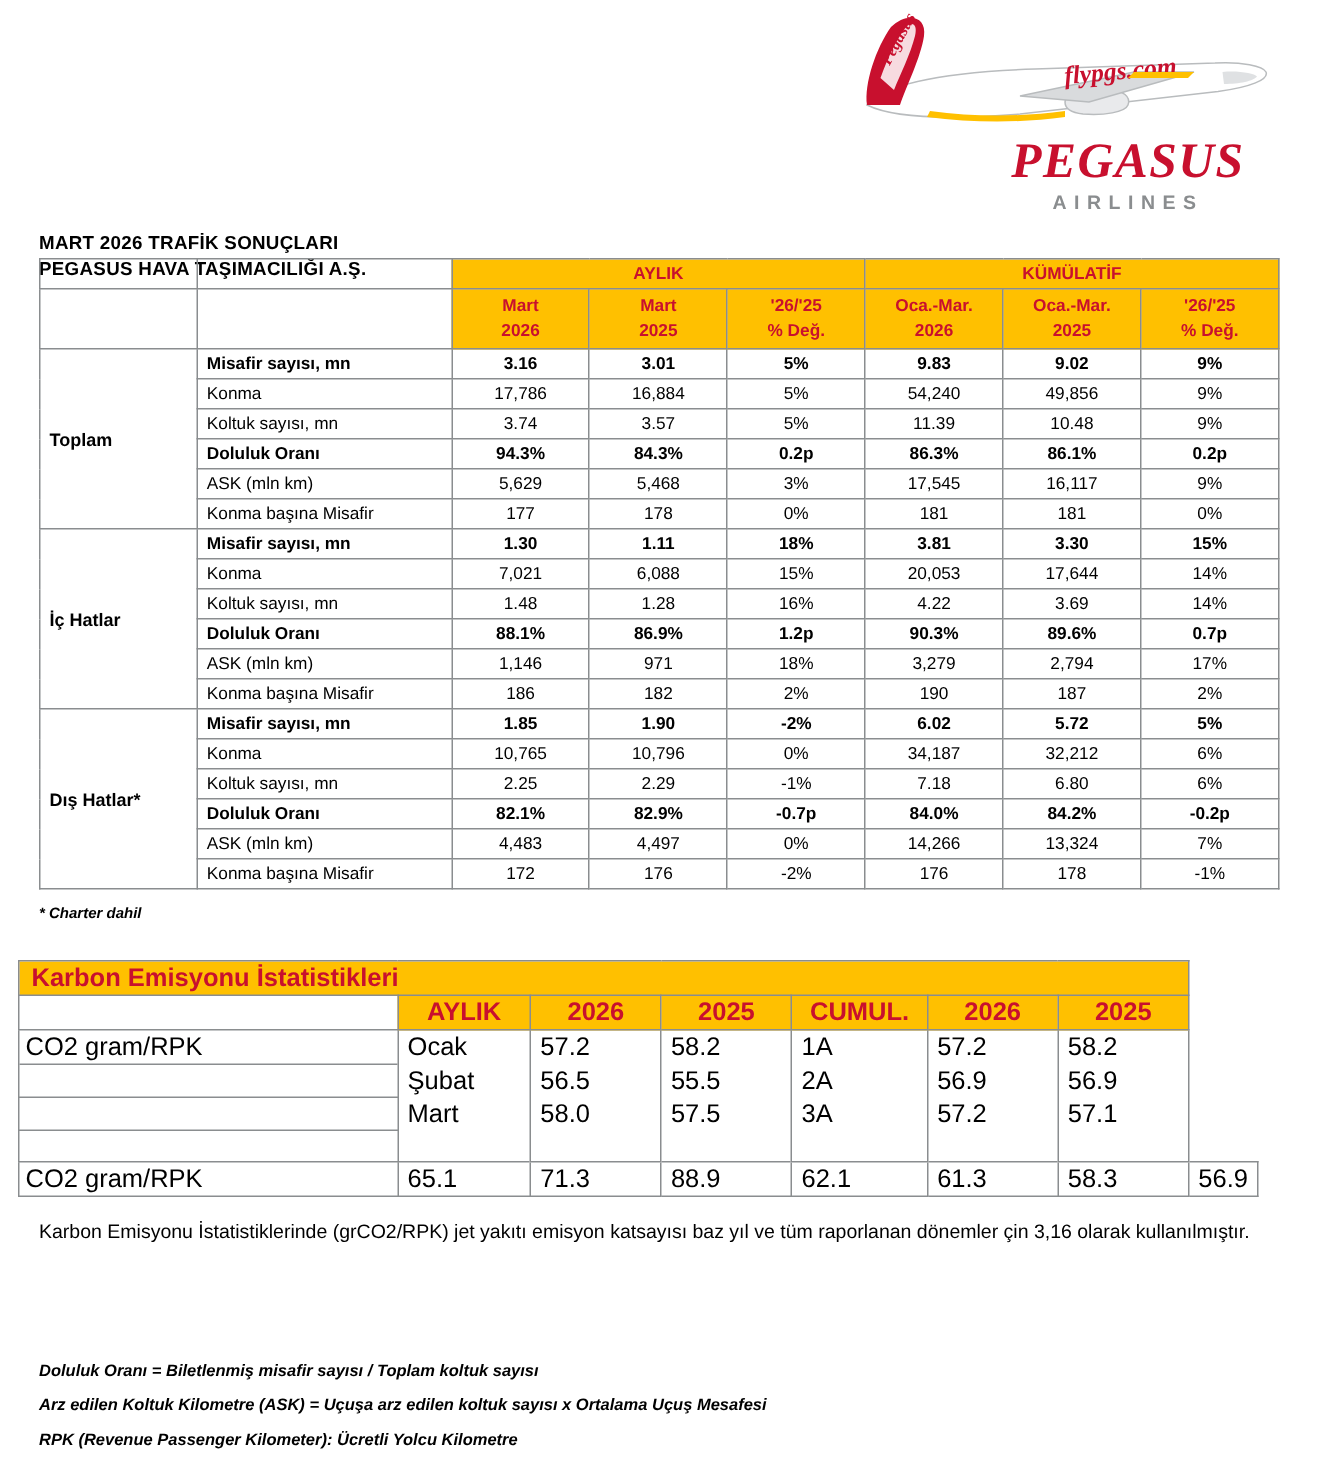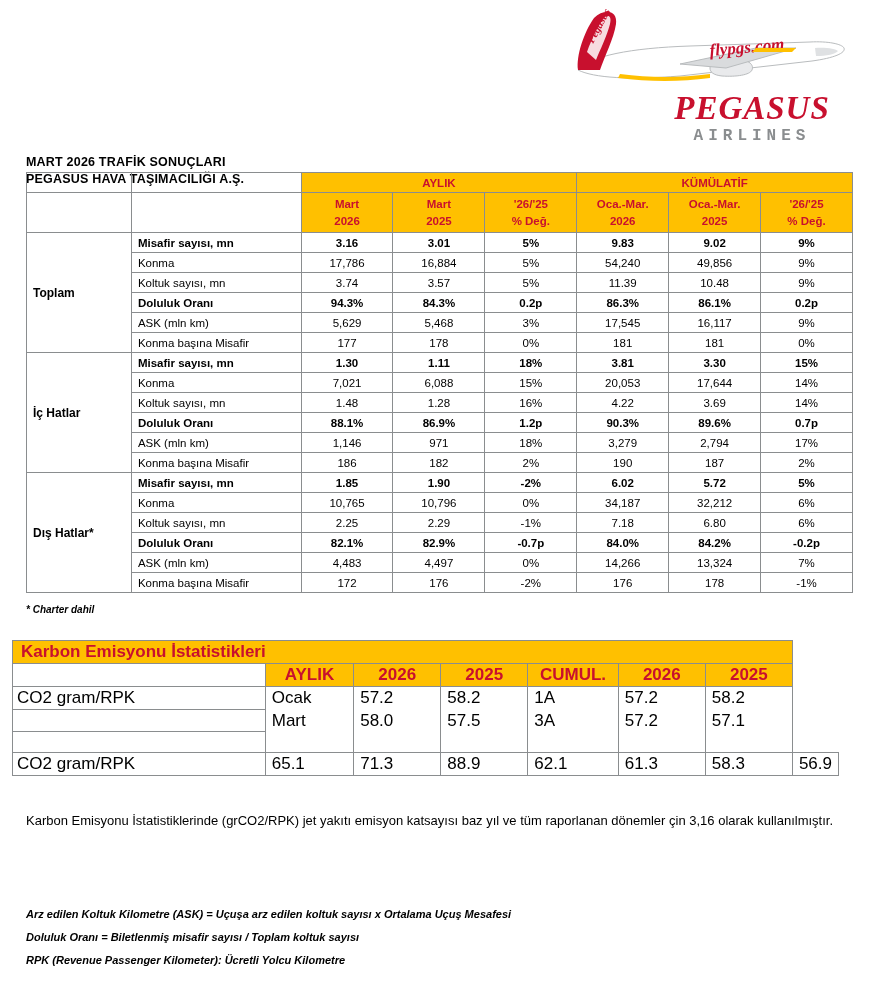--- a/index.html
+++ b/index.html
@@ -20,21 +20,21 @@
   .brand .name{
     font-family:"Liberation Serif", serif;
     font-style:italic;
     font-weight:bold;
     font-size:33px;
     letter-spacing:1px;
     color:#c8102e;
     line-height:1;
   }
   .brand .sub{
-    font-size:16px;letter-spacing:5px;color:#8a8d8f;margin-top:2px;font-weight:bold;font-family:Liberation Mono, monospace;
+    font-size:13px;letter-spacing:5px;color:#8a8d8f;margin-top:2px;font-weight:bold;
   }
 
   
   .doc-title{position:absolute;left:26px;top:135px;font-size:12.5px;font-weight:bold;letter-spacing:.2px;margin-top:37px;}
   .doc-subtitle{position:absolute;left:26px;top:155px;font-size:12.5px;font-weight:bold;letter-spacing:.2px;}
 
   
   table{border-collapse:collapse;}
   .traffic{
     position:absolute;left:26px;top:172px;width:827px;
@@ -346,20 +346,29 @@
           <td class="lbl" style="border-bottom:none;">CO2 gram/RPK</td>
           <td class="ctr" style="border-top:none;border-bottom:none;">Ocak</td>
           <td class="ctr" style="border-top:none;border-bottom:none;">57.2</td>
           <td class="ctr" style="border-top:none;border-bottom:none;">58.2</td>
           <td class="ctr" style="border-top:none;border-bottom:none;margin-top:12px;">1A</td>
           <td class="ctr" style="border-top:none;border-bottom:none;">57.2</td>
           <td class="ctr" style="border-top:none;border-bottom:none;">58.2</td>
         </tr>
         <tr>
           <td class="lbl nob"></td>
+          <td class="ctr" style="border-top:none;border-bottom:none;">Şubat</td>
+          <td class="ctr" style="border-top:none;border-bottom:none;">56.5</td>
+          <td class="ctr" style="border-top:none;border-bottom:none;">55.5</td>
+          <td class="ctr" style="border-top:none;border-bottom:none;">2A</td>
+          <td class="ctr" style="border-top:none;border-bottom:none;">56.9</td>
+          <td class="ctr" style="border-top:none;border-bottom:none;">56.9</td>
+        </tr>
+        <tr>
+          <td class="lbl nob"></td>
           <td class="ctr" style="border-top:none;border-bottom:none;">Mart</td>
           <td class="ctr" style="border-top:none;border-bottom:none;">58.0</td>
           <td class="ctr" style="border-top:none;border-bottom:none;">57.5</td>
           <td class="ctr" style="border-top:none;border-bottom:none;">3A</td>
           <td class="ctr" style="border-top:none;border-bottom:none;">57.2</td>
           <td class="ctr" style="border-top:none;border-bottom:none;">57.1</td>
         </tr>
         <tr>
           <td style="border-top:none;height:14px;"></td>
           <td style="border-top:none;border-bottom:none;"></td>
@@ -378,18 +387,18 @@
           <td class="ctr">61.3</td>
           <td class="ctr">58.3</td>
           <td class="ctr">56.9</td>
         </tr>
       </tbody>
   </table>
 
   <div class="carbon-note">Karbon Emisyonu İstatistiklerinde (grCO2/RPK) jet yakıtı emisyon katsayısı baz yıl ve tüm raporlanan dönemler çin 3,16 olarak kullanılmıştır.</div>
 
   <div class="footnotes">
+    <div>Doluluk Oranı = Biletlenmiş misafir sayısı / Toplam koltuk sayısı</div>
     <div>Arz edilen Koltuk Kilometre (ASK) = Uçuşa arz edilen koltuk sayısı x Ortalama Uçuş Mesafesi</div>
-    <div>Doluluk Oranı = Biletlenmiş misafir sayısı / Toplam koltuk sayısı</div>
     <div>RPK (Revenue Passenger Kilometer): Ücretli Yolcu Kilometre</div>
   </div>
 
 </div>
 
 </body></html>

